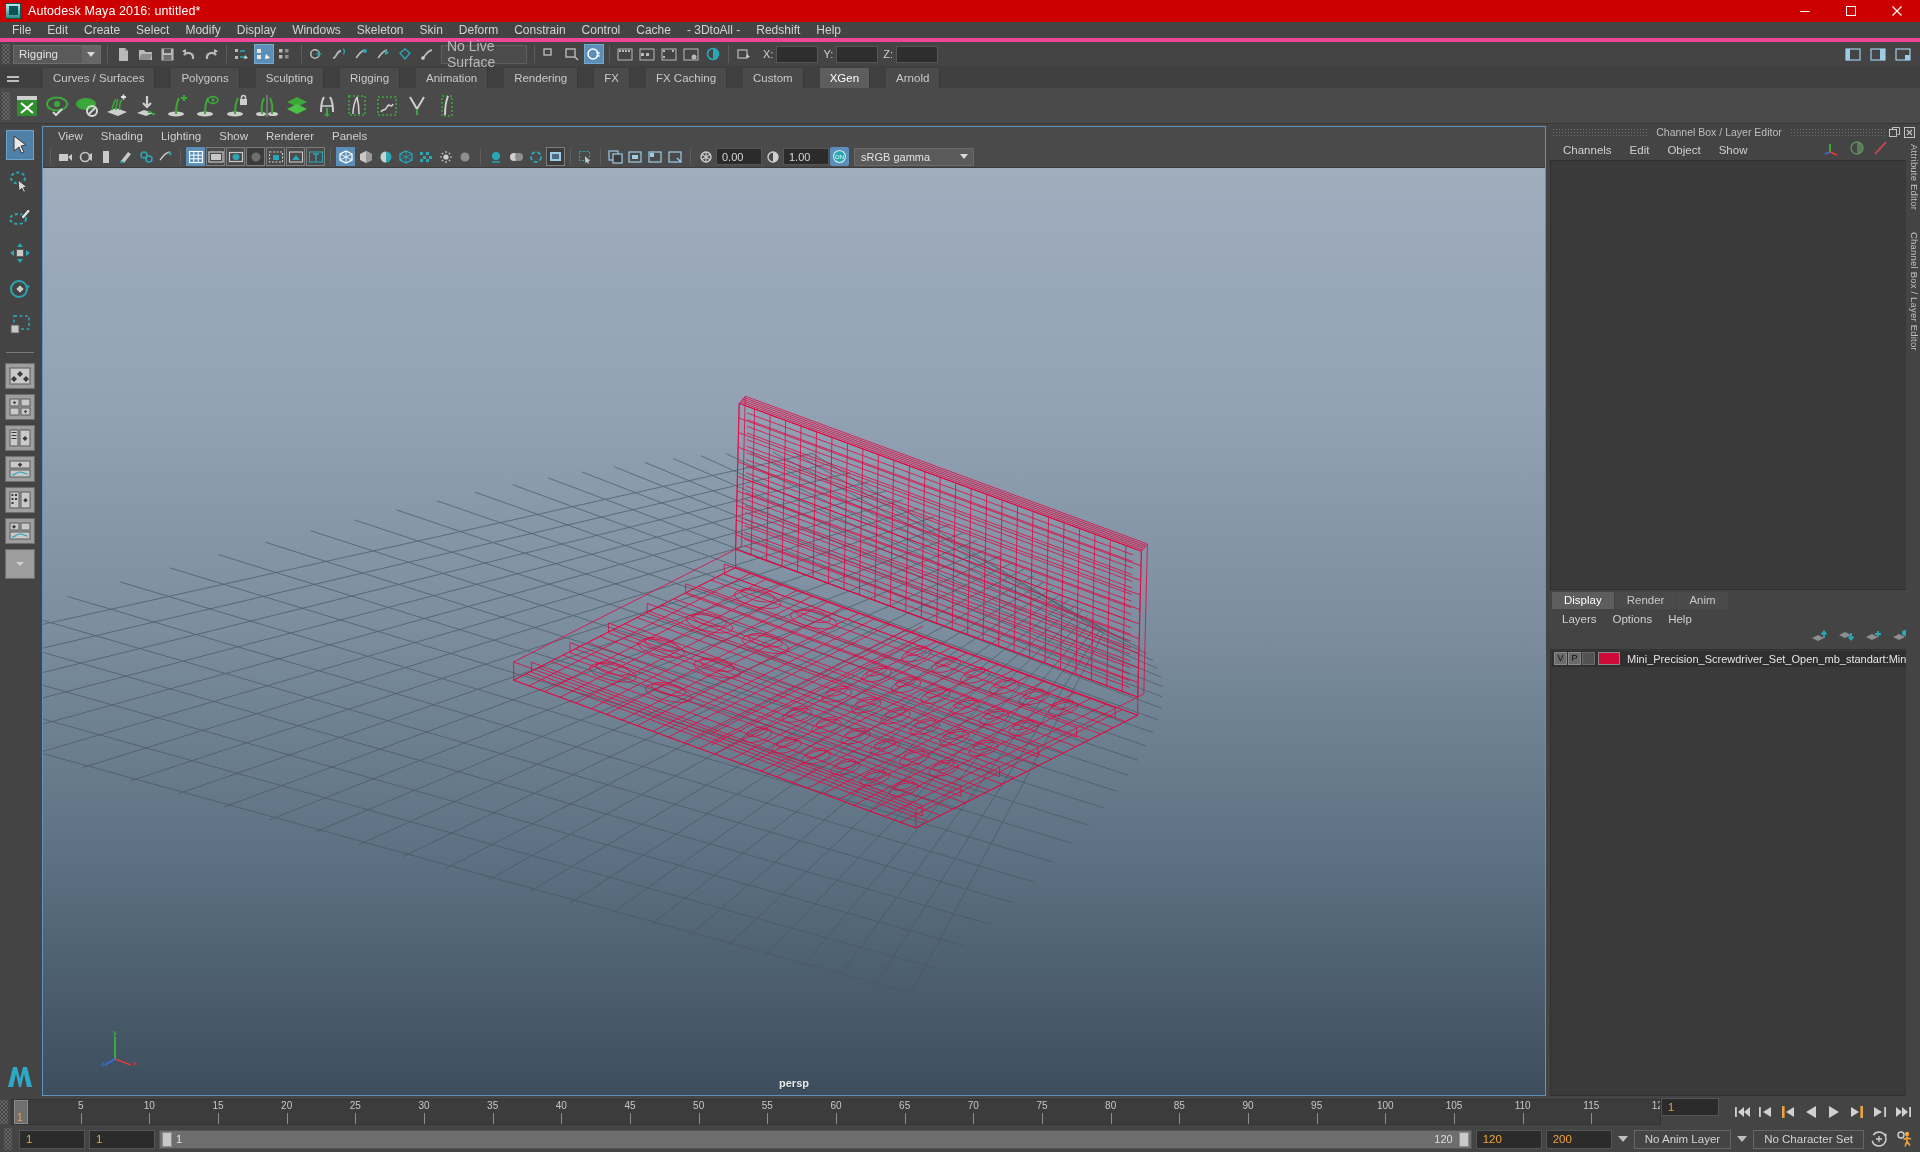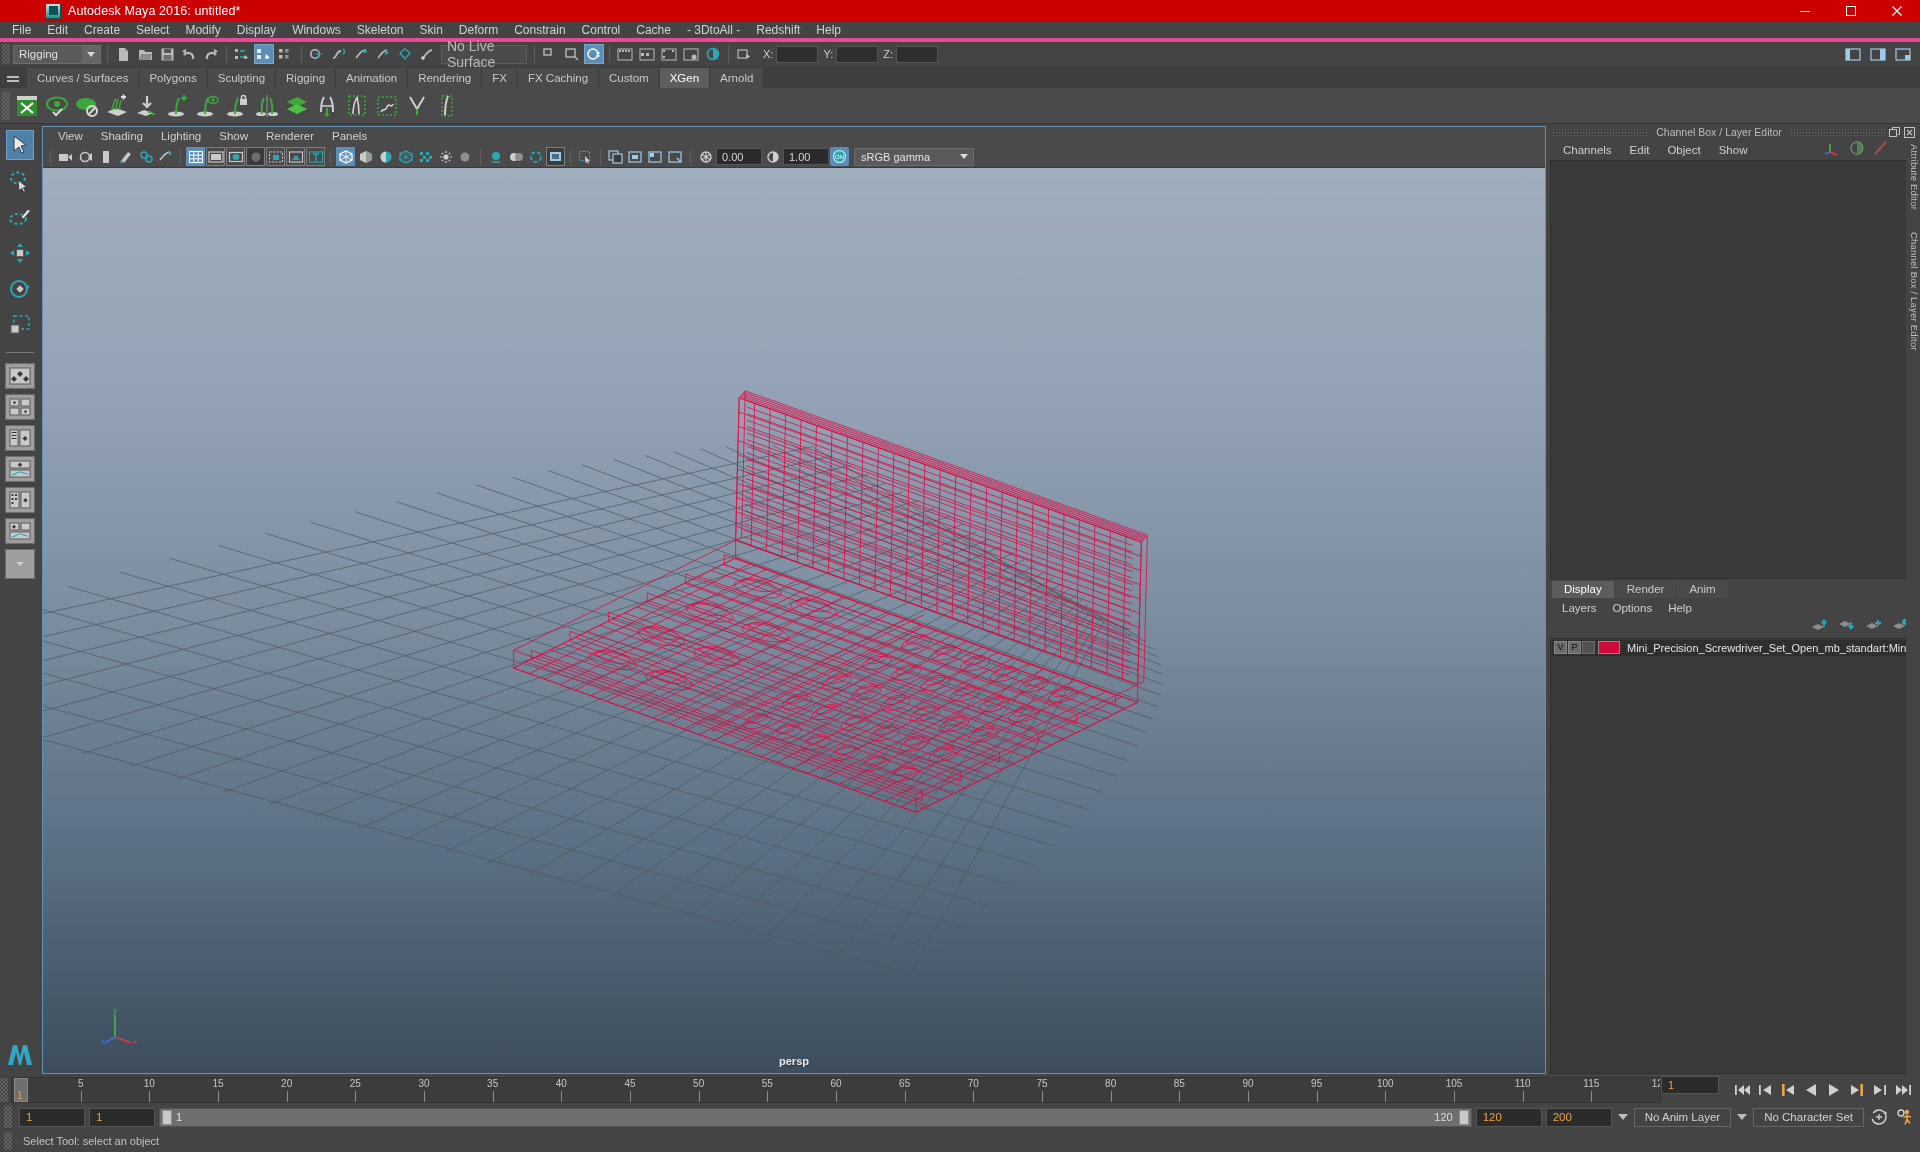--- a/index.html
+++ b/index.html
@@ -8,21 +8,21 @@
     background:#444444;
     font-family:"Liberation Sans", sans-serif;
     font-size:12px; color:#cfcfcf;
     -webkit-font-smoothing:none;
   }
   .app{ position:relative; width:1920px; height:1152px; display:flex; flex-direction:column; }
 
   
   .titlebar{
     height:22px; background:#cc0000; display:flex; align-items:center;
-    flex:0 0 22px; position:relative;padding-left:40px;
+    flex:0 0 22px; position:relative;
   }
   .titlebar .logo{
     width:16px;height:16px;margin-left:5px;margin-right:7px;
     background:linear-gradient(#bfe8e8,#2e8b8b);
     border:1px solid #0d5555; position:relative; flex:0 0 16px;
   }
   .titlebar .logo:after{
     content:""; position:absolute; left:3px; top:2px; width:9px; height:9px;
     background:#0d5555;
   }
@@ -82,20 +82,21 @@
     display:flex;align-items:center;margin-left:3px;
   }
   .coordbox label{font-size:11px;color:#cfcfcf;margin:0 3px 0 5px;}
   .coordbox .fld{width:42px;height:17px;background:#2e2e2e;border:1px solid #555;}
   .rightStatus{ position:absolute; right:6px; top:2px; display:flex; gap:3px; }
 
   
   .shelfTabs{
     height:22px;background:#3f3f3f;display:flex;align-items:flex-end;flex:0 0 22px;
     padding-left:2px;
+    gap:16px;
   }
   .shelfHamb{
     width:22px;height:18px;display:flex;flex-direction:column;justify-content:center;
     align-items:center;gap:2px;margin-right:3px; flex:0 0 22px;
   }
   .shelfHamb i{ width:12px;height:2px;background:#bdbdbd;display:block; }
   .stab{
     height:20px;line-height:20px;padding:0 10px;font-size:11.5px;color:#c9c9c9;
     background:#4a4a4a;border-right:1px solid #393939; white-space:nowrap;
   }
@@ -1585,18 +1586,14 @@
     <div class="animIcn">
       <svg width="20" height="18" viewBox="0 0 20 18">
           <circle cx="6" cy="5" r="3" fill="none" stroke="#cfcfcf" stroke-width="1.4"></circle>
           <circle cx="12" cy="4" r="2.2" fill="#f0a33a"></circle>
           <path d="M12 6.5v5l3 4M12 8l4 1M12 8l-3.5 1.5M12 11.5l-2 5" stroke="#f0a33a" stroke-width="1.6" fill="none"></path>
         </svg>
     </div>
   </div>
 
 
-  <div class="statusRowBot">
-    <div class="grip" style="height:18px"></div>
-    <div class="statusTxt">Select Tool: select an object</div>
-  </div>
 
 </div>
 
 </body></html>

